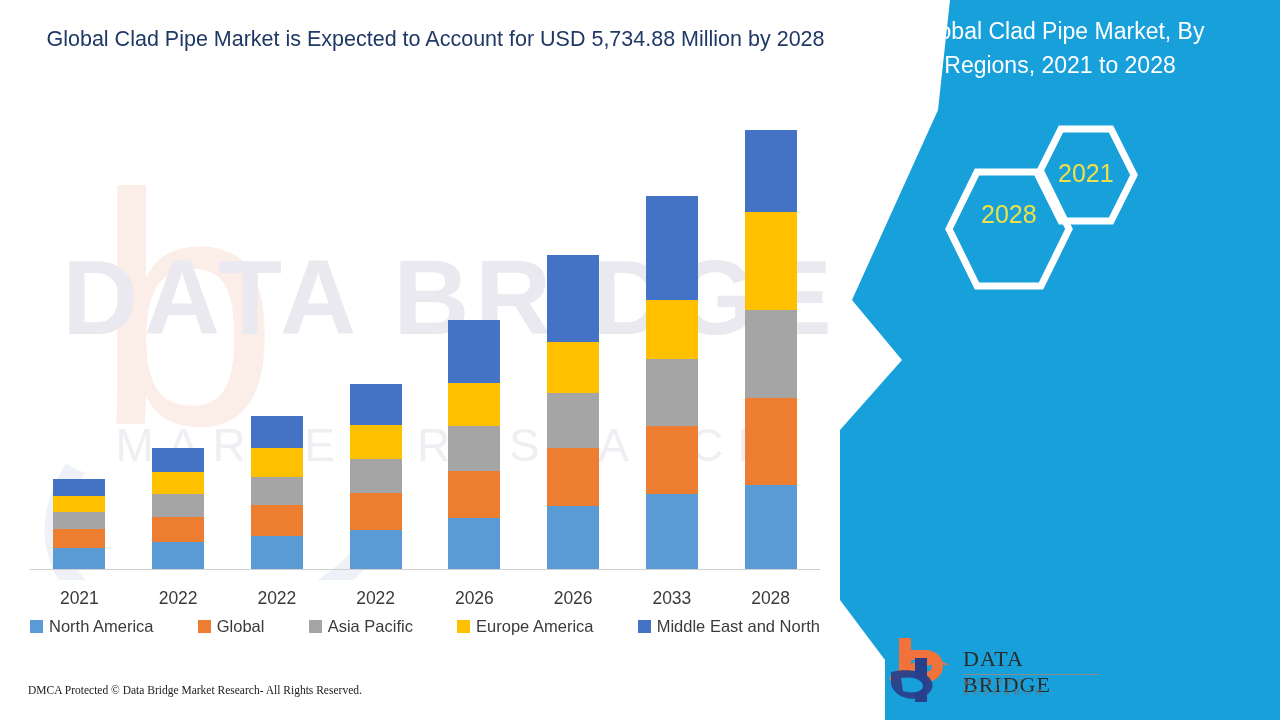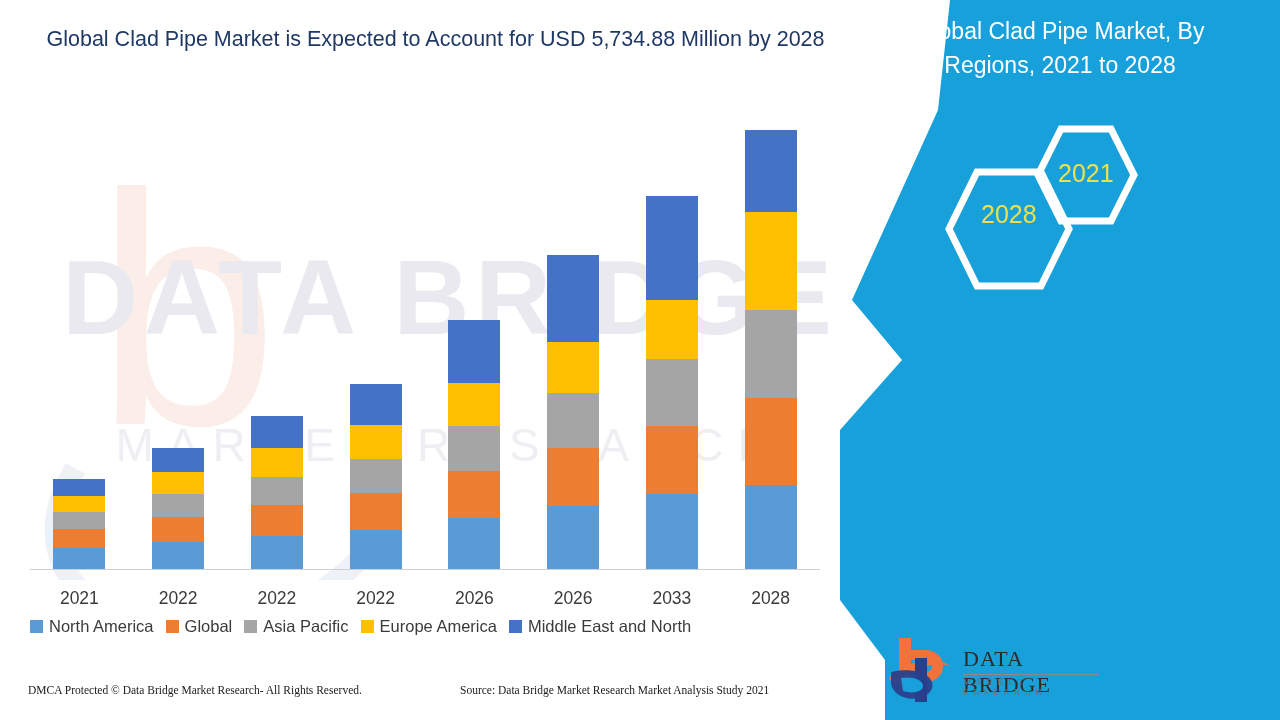--- a/index.html
+++ b/index.html
@@ -56,21 +56,21 @@
   .bars{position:absolute;left:0;bottom:1px;width:790px;height:439px;
       display:flex;align-items:flex-end;}
   .barslot{flex:1 1 0;display:flex;flex-direction:column;align-items:center;justify-content:flex-end;height:100%;}
   .bar{width:52px;display:flex;flex-direction:column;justify-content:flex-end;}
   .seg{width:100%;}
 
   .xlabels{position:absolute;left:30px;top:588px;width:790px;display:flex;}
   .xlabel{flex:1 1 0;text-align:center;color:#3b3b3b;font-size:17.5px;}
 
   .legend{position:absolute;left:30px;top:617px;width:790px;display:flex;
-      align-items:center;justify-content:flex-start;gap:12px;}
+      align-items:center;justify-content:space-between;gap:12px;}
   .leg-item{display:flex;align-items:center;gap:6px;}
   .leg-box{width:13px;height:13px;display:inline-block;}
   .leg-txt{color:#3b3b3b;font-size:16.5px;}
 
   .footer-left{position:absolute;left:28px;top:684px;color:#1a1a1a;font-size:11.5px;
       font-family:"Liberation Serif",serif;}
   .footer-right{position:absolute;left:460px;top:684px;color:#1a1a1a;font-size:11.5px;
       font-family:"Liberation Serif",serif;}
 </style>
 </head>
@@ -191,21 +191,20 @@
         <span class="leg-box" style="background: rgb(255, 192, 0);"></span>
         <span class="leg-txt">Europe America</span>
       </div>
       <div class="leg-item">
         <span class="leg-box" style="background: rgb(68, 114, 196);"></span>
         <span class="leg-txt">Middle East and North</span>
       </div>
     </div>
 
   <div class="footer-left">DMCA Protected © Data Bridge Market Research- All Rights Reserved.</div>
-  <div class="footer-right">Source: Data Bridge Market Research Market Analysis Study 2021</div>
 
   <div class="right-panel">
     <div class="rp-title">Global Clad Pipe Market, By Regions, 2021 to 2028</div>
 
     <div class="hexwrap">
       <div class="hex" style="left:105px;top:28px;">
         <svg width="128" height="122" viewBox="0 0 128 122">
           <polygon points="32,4 96,4 124,61 96,118 32,118 4,61" fill="none" stroke="#ffffff" stroke-width="7"></polygon>
         </svg>
       </div>

